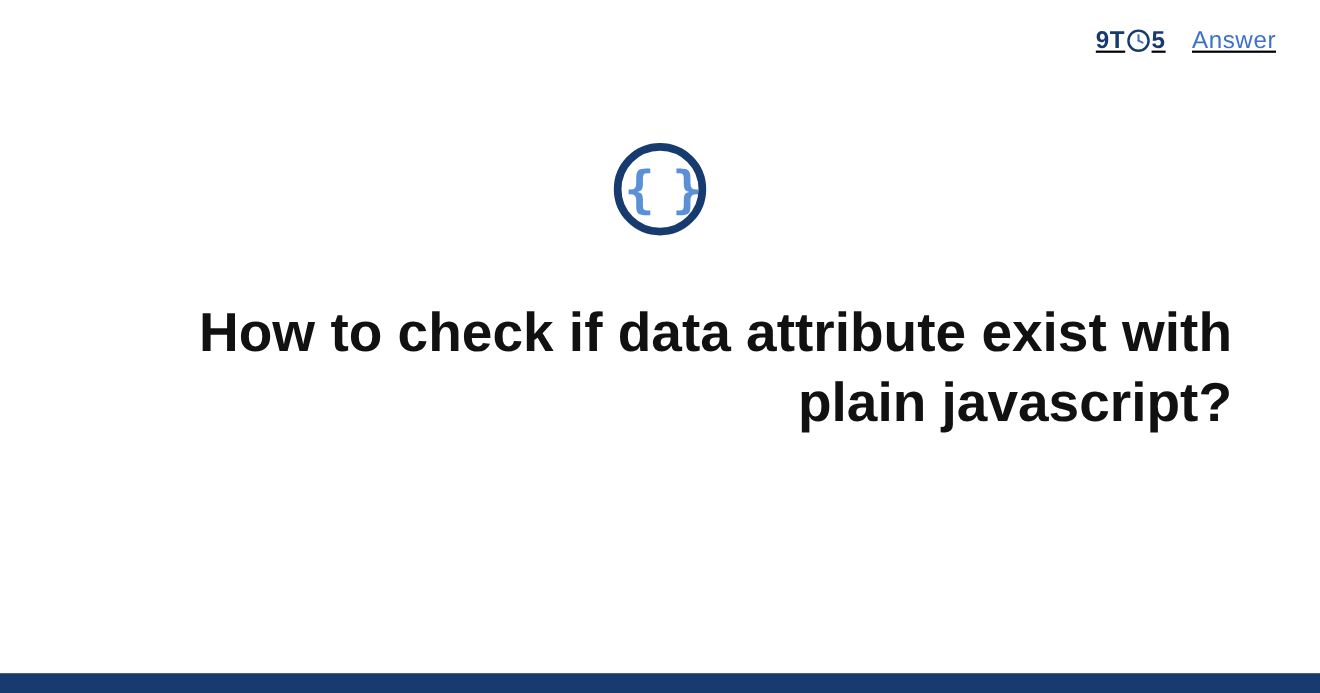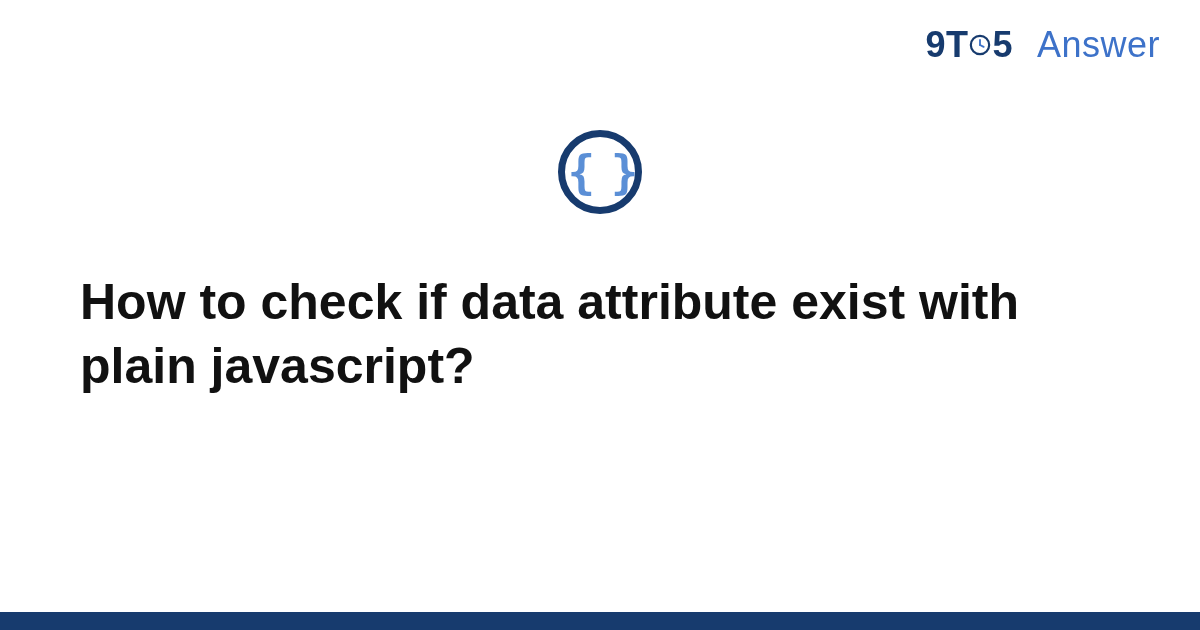--- a/index.html
+++ b/index.html
@@ -14,23 +14,24 @@
       font-family: -apple-system, BlinkMacSystemFont, "Segoe UI", Helvetica, Arial, sans-serif;
       position: relative;
       overflow: hidden;
     }
     .logo-area {
       position: absolute;
       top: 24px;
       right: 40px;
       display: flex;
       align-items: center;
-      font-size: 36px;
+      font-size: 22px;
       font-weight: 600;
       letter-spacing: 0.5px;
+      text-decoration: underline;
     }
     .logo-9t {
       color: #173b6e;
     }
     .logo-o-wrap {
       display: inline-flex;
       align-items: center;
       justify-content: center;
       position: relative;
       width: 22px;
@@ -75,21 +76,21 @@
       font-weight: 700;
       color: #5b8fd6;
       font-family: "Consolas", "Menlo", monospace;
       letter-spacing: -6px;
       line-height: 1;
     }
     .headline {
       font-size: 50px;
       font-weight: 700;
       color: #111111;
-      text-align: left;
+      text-align: right;
       line-height: 1.28;
       max-width: 1040px;
     }
     .footer-bar {
       position: absolute;
       bottom: 0;
       left: 0;
       right: 0;
       height: 18px;
       background: #173b6e;

